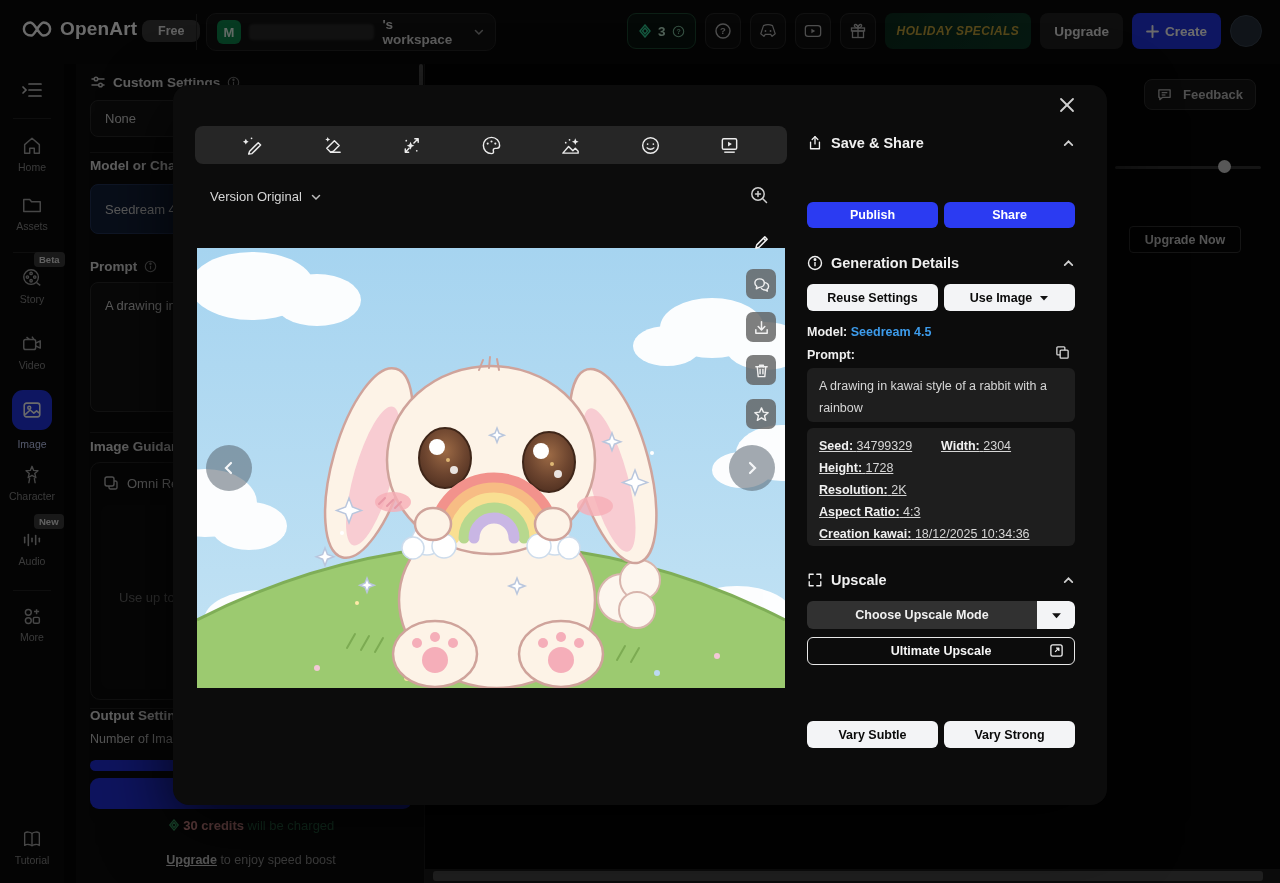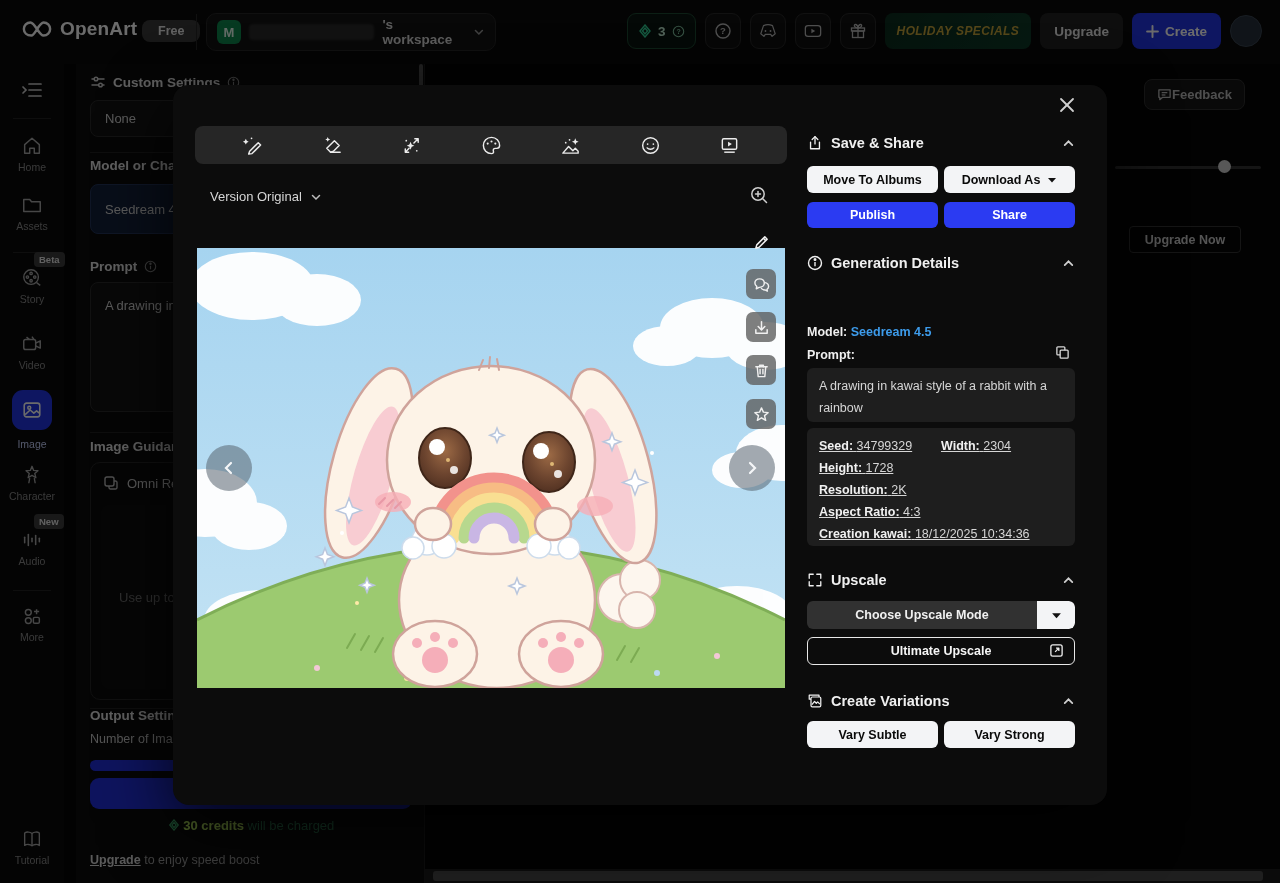--- a/index.html
+++ b/index.html
@@ -42,27 +42,27 @@
 
   
   .panel { position:absolute; left:76px; top:64px; width:348px; height:819px; background:#0d0d0d; }
   .panel-scroll { position:absolute; left:343px; top:0; width:4px; height:42px; background:#4f4f4f; border-radius:2px; }
   .sec-title { font-size:13.5px; font-weight:bold; color:#e3e3e3; display:flex; align-items:center; gap:7px; }
   .pbox { background:#141414; border:1px solid #2c2c2c; border-radius:8px; color:#d6d6d6; font-size:13px; }
   .panel-div { position:absolute; left:14px; width:320px; height:1px; background:#222; }
   .drop-hint { color:#6f6f6f; font-size:13px; }
   .blue-bar { background:#2230e0; border-radius:7px; }
   .credits-note { font-size:13px; color:#2f7a52; text-align:center; }
-  .credits-note b { color:#bef264; }
-  .boost-note { font-size:12.5px; color:#9a9a9a; text-align:left; }
+  .credits-note b { color:#fca5a5; }
+  .boost-note { font-size:12.5px; color:#9a9a9a; text-align:center; }
   .boost-note b { color:#d8d8d8; text-decoration:underline; }
 
   
   .canvas { position:absolute; left:424px; top:64px; width:856px; height:819px; background:#050505; border-left:1px solid #1d1d1d; }
-  .feedback-btn { position:absolute; left:719px; top:15px; height:31px; padding:0 12px; border:1px solid #303030; background:#161616; border-radius:8px; color:#bdbdbd; font-size:13px; font-weight:bold; display:flex; align-items:center; gap:0; }
+  .feedback-btn { position:absolute; left:719px; top:15px; height:31px; padding:0 12px; border:1px solid #303030; background:#161616; border-radius:8px; color:#bdbdbd; font-size:13px; font-weight:bold; display:flex; align-items:center; gap:11px; }
   .bg-slider-track { position:absolute; left:690px; top:102px; width:146px; height:3px; background:#333; border-radius:2px; }
   .bg-slider-knob { position:absolute; left:793px; top:96px; width:13px; height:13px; border-radius:50%; background:#cfcfcf; }
   .upgrade-now { position:absolute; left:704px; top:162px; width:112px; height:27px; border:1px solid #343434; border-radius:4px; color:#c9c9c9; font-size:12.5px; font-weight:bold; display:flex; align-items:center; justify-content:center; background:transparent; }
   .hscroll-track { position:absolute; left:0; top:805px; width:856px; height:14px; background:#1c1c1c; }
   .hscroll-thumb { position:absolute; left:8px; top:807px; width:830px; height:10px; background:#4a4a4a; border-radius:3px; }
 
   
   .modal { position:absolute; left:173px; top:85px; width:934px; height:720px; background:#0c0c0c; border-radius:16px; z-index:100; box-shadow:0 22px 70px rgba(0,0,0,.8); }
   .m-toolbar { position:absolute; left:22px; top:41px; width:592px; height:38px; background:#262626; border-radius:8px; display:flex; align-items:center; justify-content:space-evenly; }
   .tb-btn { width:44px; height:32px; display:flex; align-items:center; justify-content:center; color:#ececec; border-radius:6px; }
@@ -650,46 +650,46 @@
             <polyline points="5.8,5 9,1.8 12.2,5"></polyline>
             <path d="M4 8 V15.5 H14 V8"></path>
           </svg>
         <span class="t">Save &amp; Share</span>
         <span class="chev">
             <svg class="ic" width="13" height="13" viewBox="0 0 12 12" fill="none" stroke="currentColor" stroke-width="1.6" stroke-linecap="round">
               <polyline points="2.5,7.5 6,4 9.5,7.5"></polyline>
             </svg>
           </span>
       </div>
-      <div class="btn-row" style="top:81px">
-        <button class="w-btn">Move To Albums</button>
-        <button class="w-btn">
-          <span>Download As</span>
-          <svg class="ic" width="10" height="8" viewBox="0 0 10 8">
-              <path d="M1 2 L5 6.5 L9 2 Z" fill="#111"></path>
-            </svg>
-        </button>
-      </div>
       <div class="btn-row" style="top:117px">
         <button class="b-btn">Publish</button>
         <button class="b-btn">Share</button>
       </div>
 
       <div class="sec-head" style="top:168px">
         <svg class="ic" width="16" height="16" viewBox="0 0 16 16" fill="none" stroke="currentColor" stroke-width="1.4">
             <circle cx="8" cy="8" r="6.5"></circle>
             <line x1="8" y1="7" x2="8" y2="11.2"></line>
             <circle cx="8" cy="4.6" r=".8" fill="currentColor"></circle>
           </svg>
         <span class="t">Generation Details</span>
         <span class="chev">
             <svg class="ic" width="13" height="13" viewBox="0 0 12 12" fill="none" stroke="currentColor" stroke-width="1.6" stroke-linecap="round">
               <polyline points="2.5,7.5 6,4 9.5,7.5"></polyline>
             </svg>
           </span>
+      </div>
+      <div class="btn-row" style="top:199px">
+        <button class="w-btn">Reuse Settings</button>
+        <button class="w-btn">
+          <span>Use Image</span>
+          <svg class="ic" width="10" height="8" viewBox="0 0 10 8">
+              <path d="M1 2 L5 6.5 L9 2 Z" fill="#111"></path>
+            </svg>
+        </button>
       </div>
 
       <div class="meta-line" style="top:240px">
         <span>Model:</span>
         <span class="link">Seedream 4.5</span>
       </div>
 
       <div class="meta-line" style="top:263px">Prompt:</div>
       <div class="copy-ic" style="top:260px">
         <svg class="ic" width="15" height="15" viewBox="0 0 16 16" fill="none" stroke="currentColor" stroke-width="1.4" stroke-linejoin="round">
@@ -735,32 +735,19 @@
       <div class="ultimate-btn" style="top:552px">
         <span>Ultimate Upscale</span>
         <span class="ext">
             <svg class="ic" width="15" height="15" viewBox="0 0 16 16" fill="none" stroke="currentColor" stroke-width="1.4" stroke-linejoin="round">
               <rect x="2" y="2" width="12" height="12" rx="2"></rect>
               <path d="M6.5 9.5 L10.5 5.5 M7.5 5.5 H10.5 V8.5"></path>
             </svg>
           </span>
       </div>
 
-      <div class="sec-head" style="top:606px">
-        <svg class="ic" width="16" height="16" viewBox="0 0 18 18" fill="none" stroke="currentColor" stroke-width="1.4" stroke-linejoin="round">
-            <rect x="4.5" y="4.5" width="11" height="11" rx="1.5"></rect>
-            <path d="M4.5 7 H2.5 V2.5 H13.5 V4.5"></path>
-            <path d="M5.5 13 L8.5 9.5 L10.5 11.5 L12 10 L14.5 12.5"></path>
-          </svg>
-        <span class="t">Create Variations</span>
-        <span class="chev">
-            <svg class="ic" width="13" height="13" viewBox="0 0 12 12" fill="none" stroke="currentColor" stroke-width="1.6" stroke-linecap="round">
-              <polyline points="2.5,7.5 6,4 9.5,7.5"></polyline>
-            </svg>
-          </span>
-      </div>
       <div class="btn-row" style="top:636px">
         <button class="w-btn">Vary Subtle</button>
         <button class="w-btn">Vary Strong</button>
       </div>
     </div>
   </div>
 </div>
 
 </body></html>

